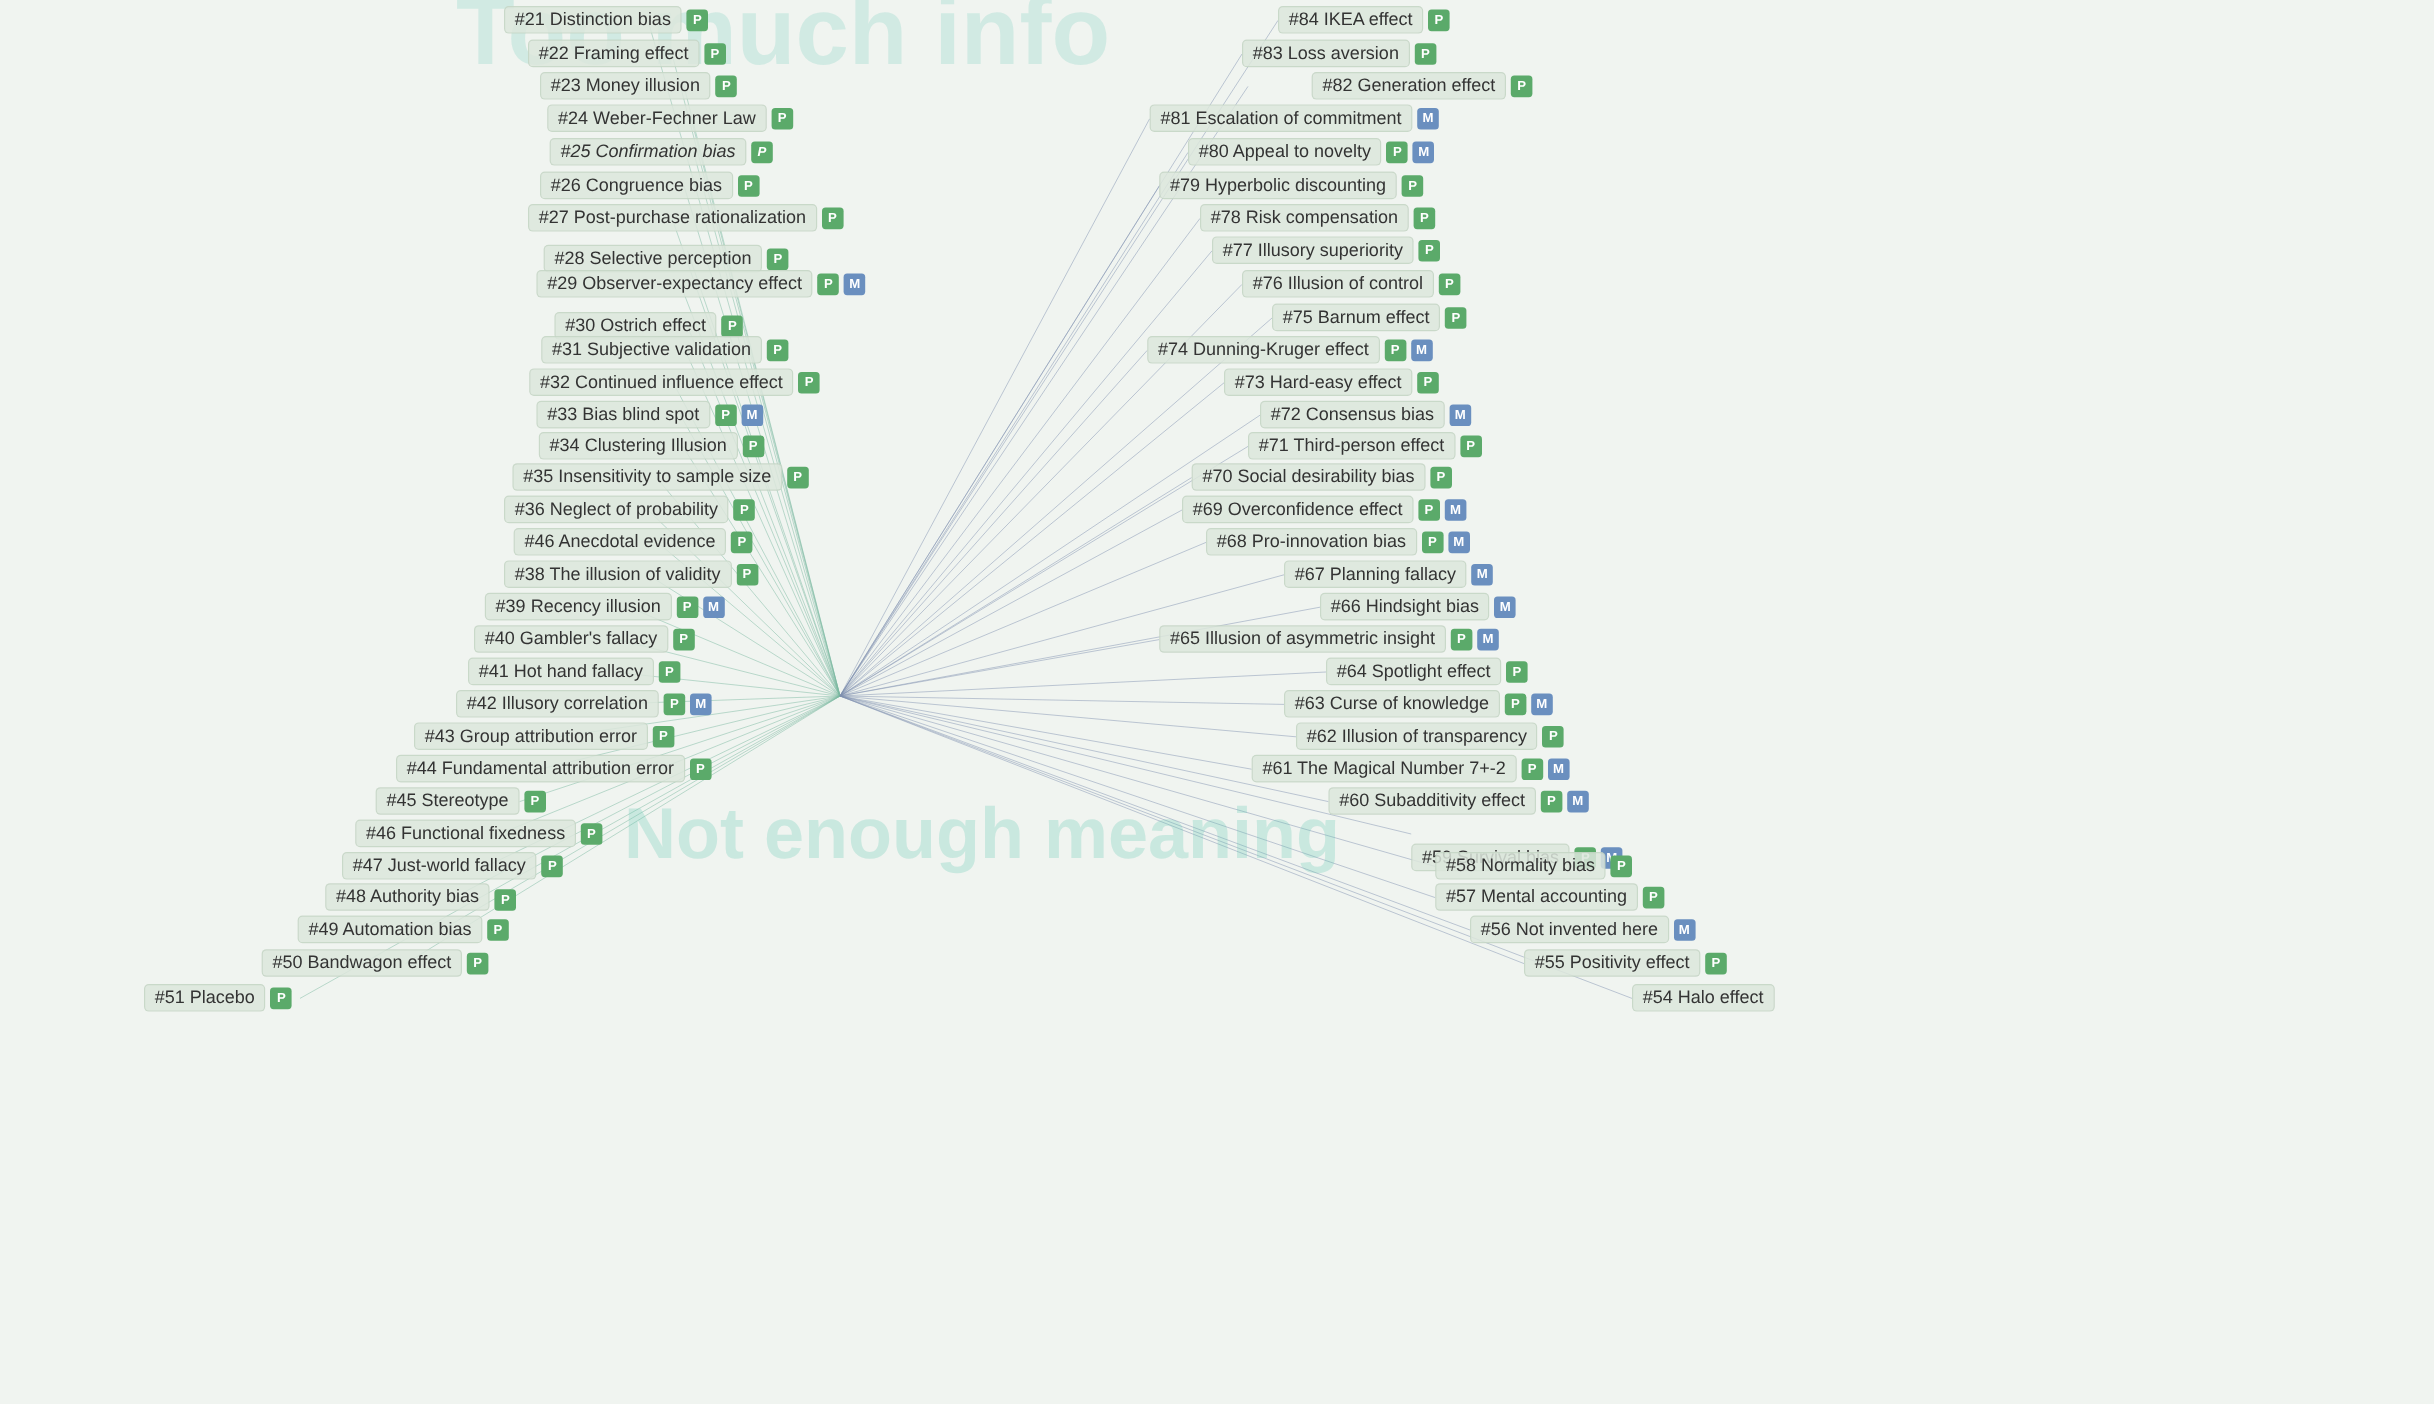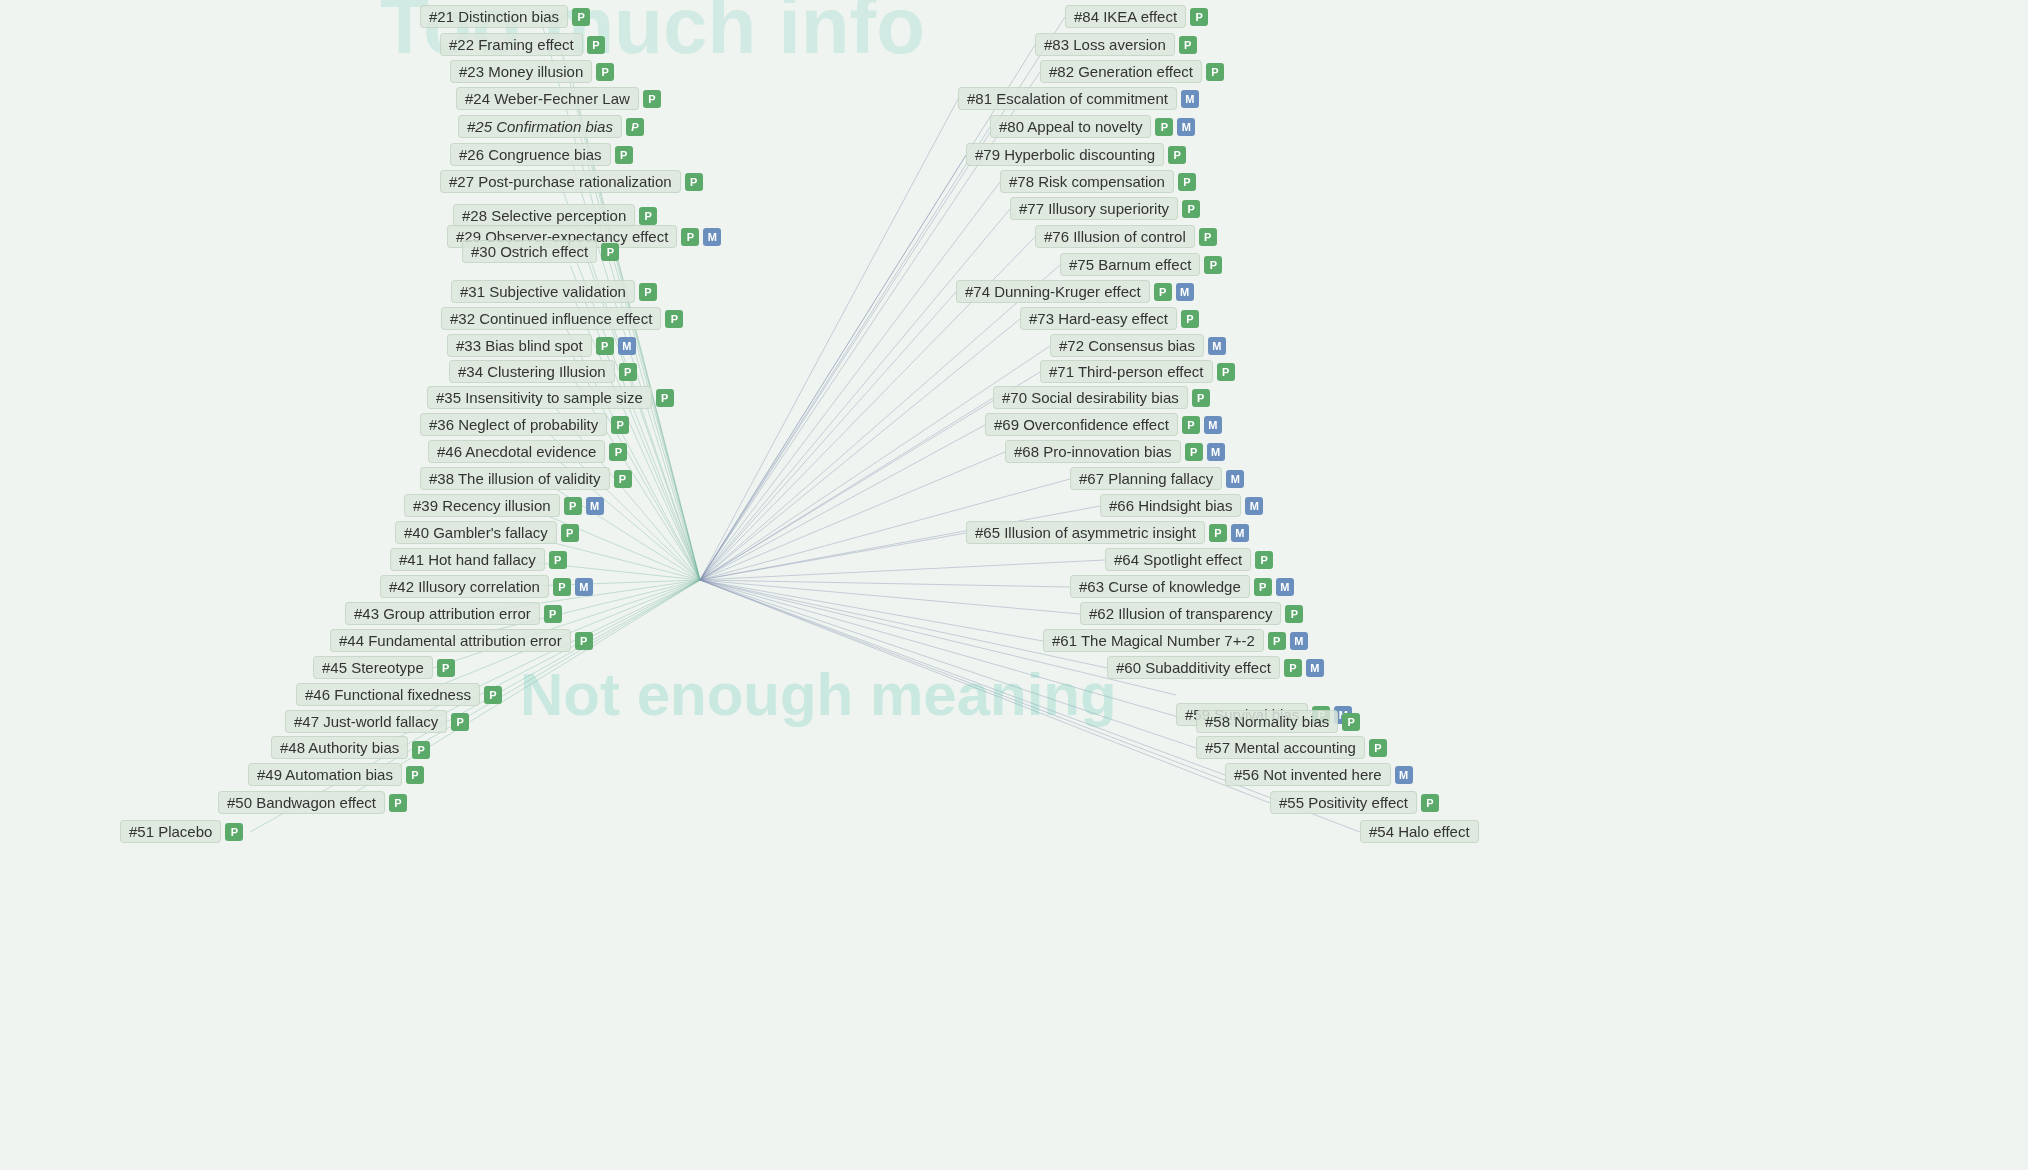--- a/index.html
+++ b/index.html
@@ -185,21 +185,21 @@
       </div>
       <div class="bias-node" style="left: 453px; top: 204px;">
         <span class="bias-label">#28 Selective perception</span>
         <span class="tag tag-p">P</span>
       </div>
       <div class="bias-node" style="left: 447px; top: 225px;">
         <span class="bias-label">#29 Observer-expectancy effect</span>
         <span class="tag tag-p">P</span>
         <span class="tag tag-m">M</span>
       </div>
-      <div class="bias-node" style="left: 450px; top: 240px; padding-left: 12px;">
+      <div class="bias-node" style="left: 450px; top: 260px; padding-left: 12px;">
         <span class="bias-label">#30 Ostrich effect</span>
         <span class="tag tag-p">P</span>
       </div>
       <div class="bias-node" style="left: 451px; top: 280px;">
         <span class="bias-label">#31 Subjective validation</span>
         <span class="tag tag-p">P</span>
       </div>
       <div class="bias-node" style="left: 441px; top: 307px;">
         <span class="bias-label">#32 Continued influence effect</span>
         <span class="tag tag-p">P</span>
@@ -287,21 +287,21 @@
 
   <div id="right-nodes">
       <div class="bias-node" style="left: 1065px; top: 5px;">
         <span class="bias-label">#84 IKEA effect</span>
         <span class="tag tag-p">P</span>
       </div>
       <div class="bias-node" style="left: 1035px; top: 33px;">
         <span class="bias-label">#83 Loss aversion</span>
         <span class="tag tag-p">P</span>
       </div>
-      <div class="bias-node" style="left: 1040px; top: 60px;">
+      <div class="bias-node" style="left: 1093px; top: 60px;">
         <span class="bias-label">#82 Generation effect</span>
         <span class="tag tag-p">P</span>
       </div>
       <div class="bias-node" style="left: 958px; top: 87px;">
         <span class="bias-label">#81 Escalation of commitment</span>
         <span class="tag tag-m">M</span>
       </div>
       <div class="bias-node" style="left: 990px; top: 115px;">
         <span class="bias-label">#80 Appeal to novelty</span>
         <span class="tag tag-p">P</span>

